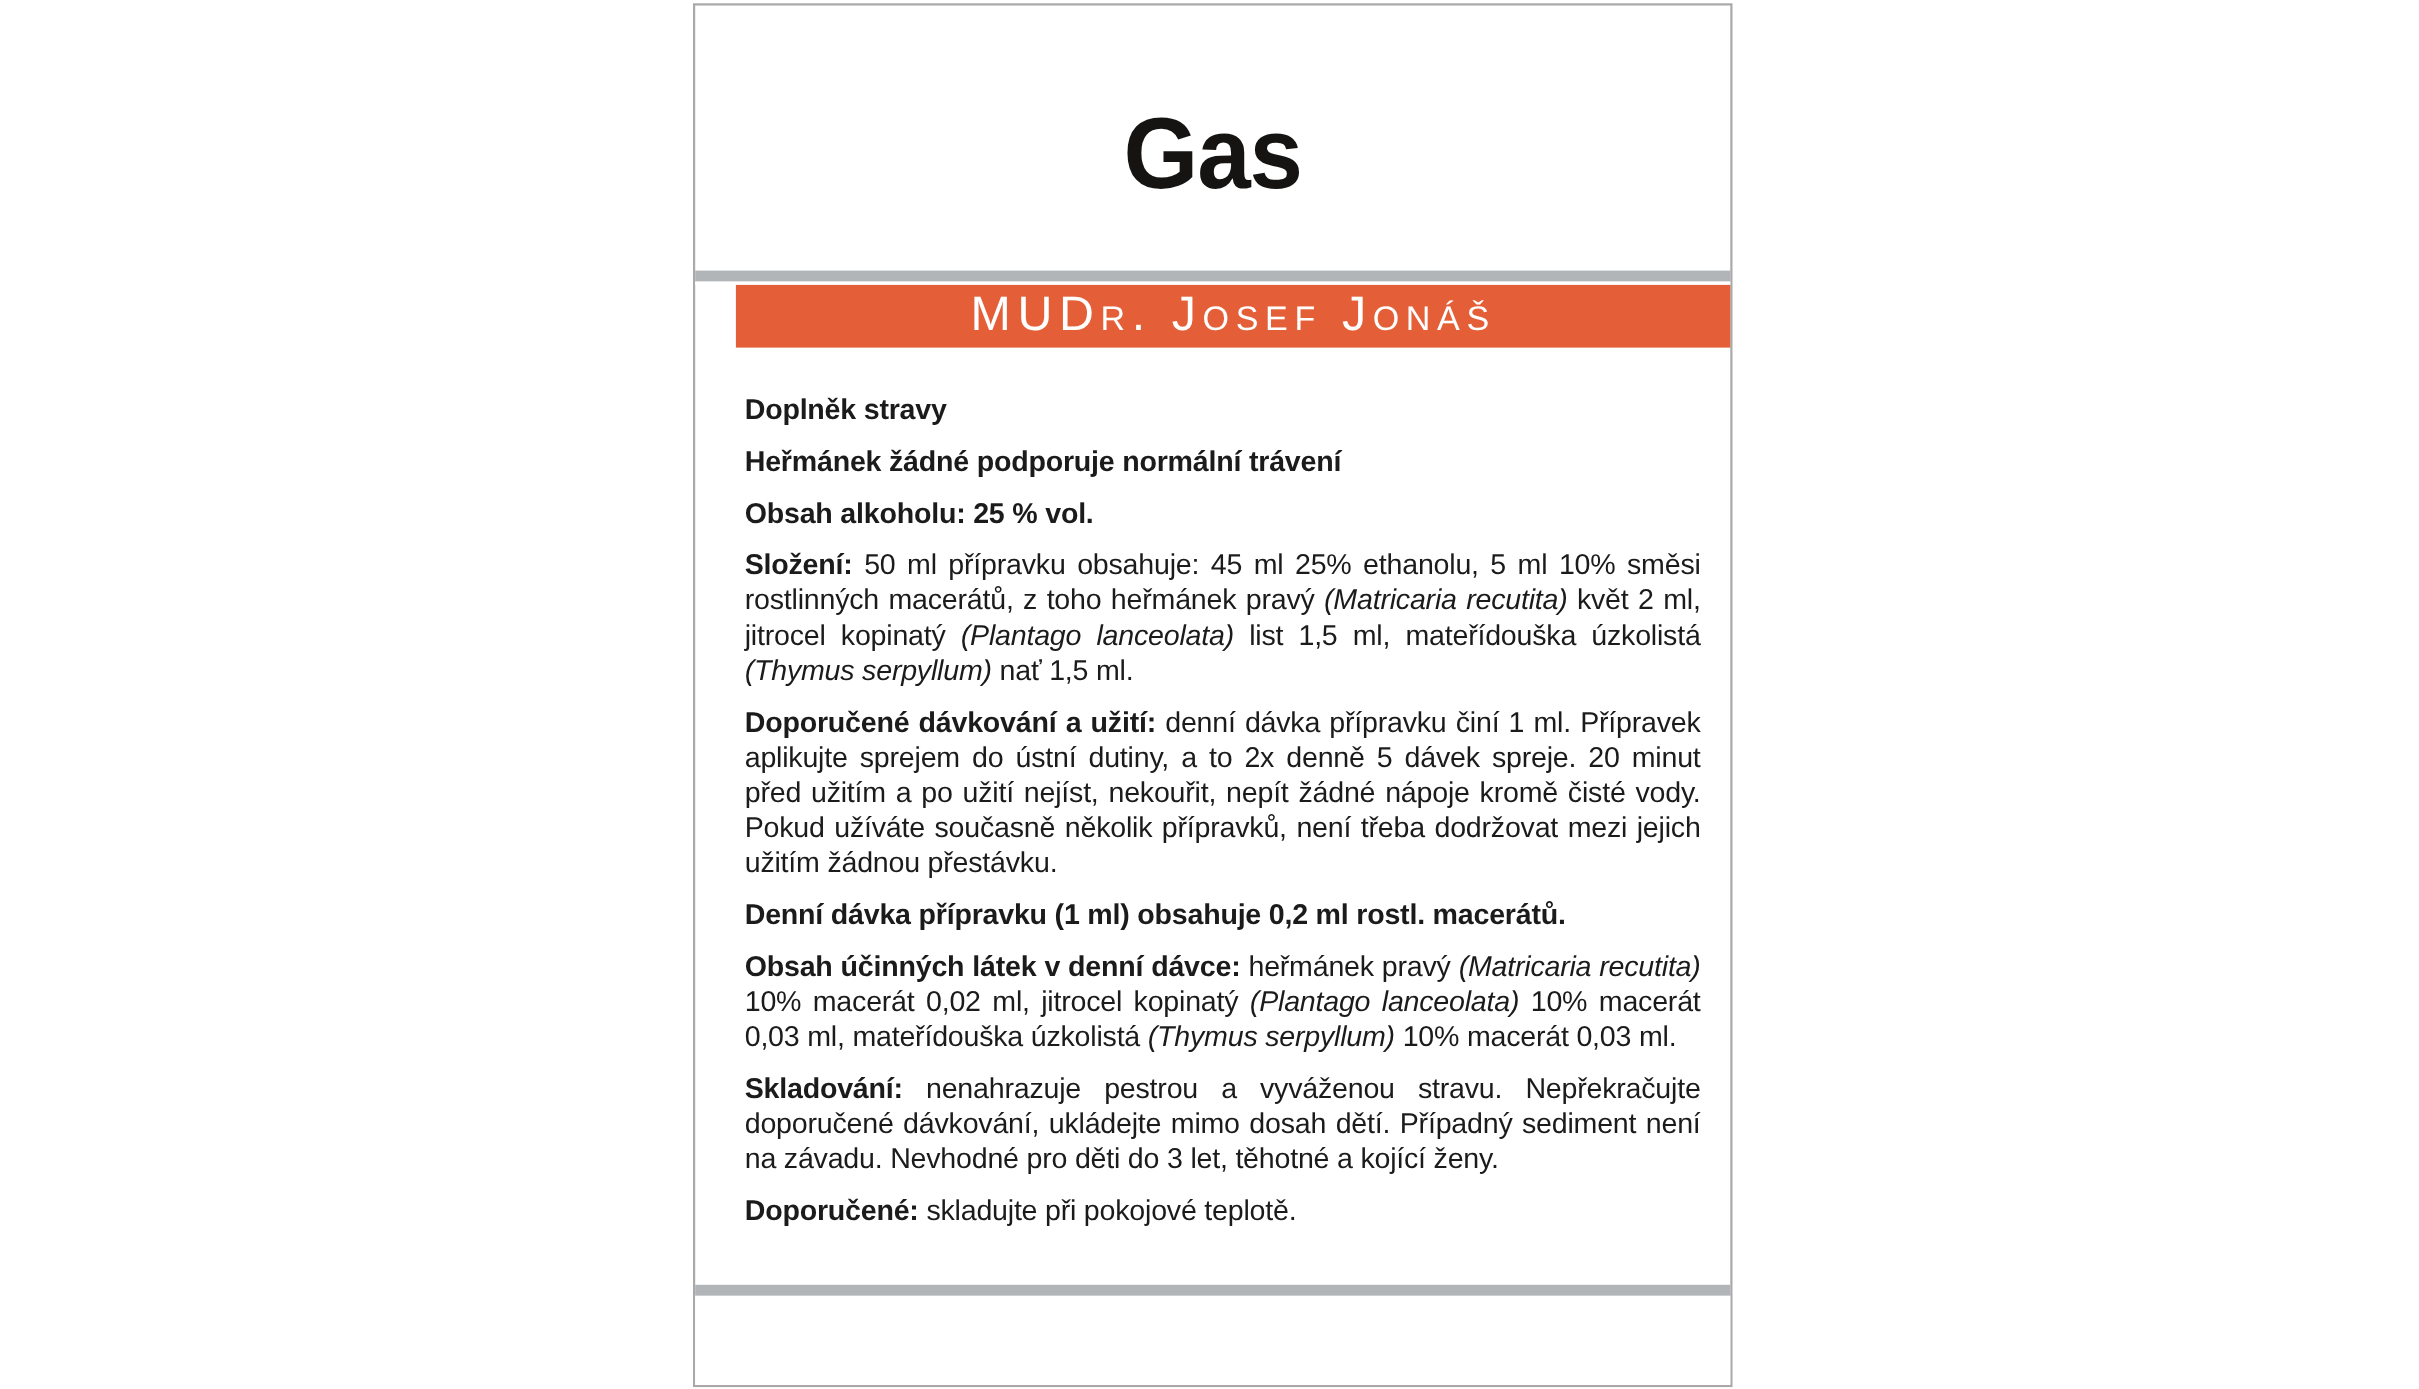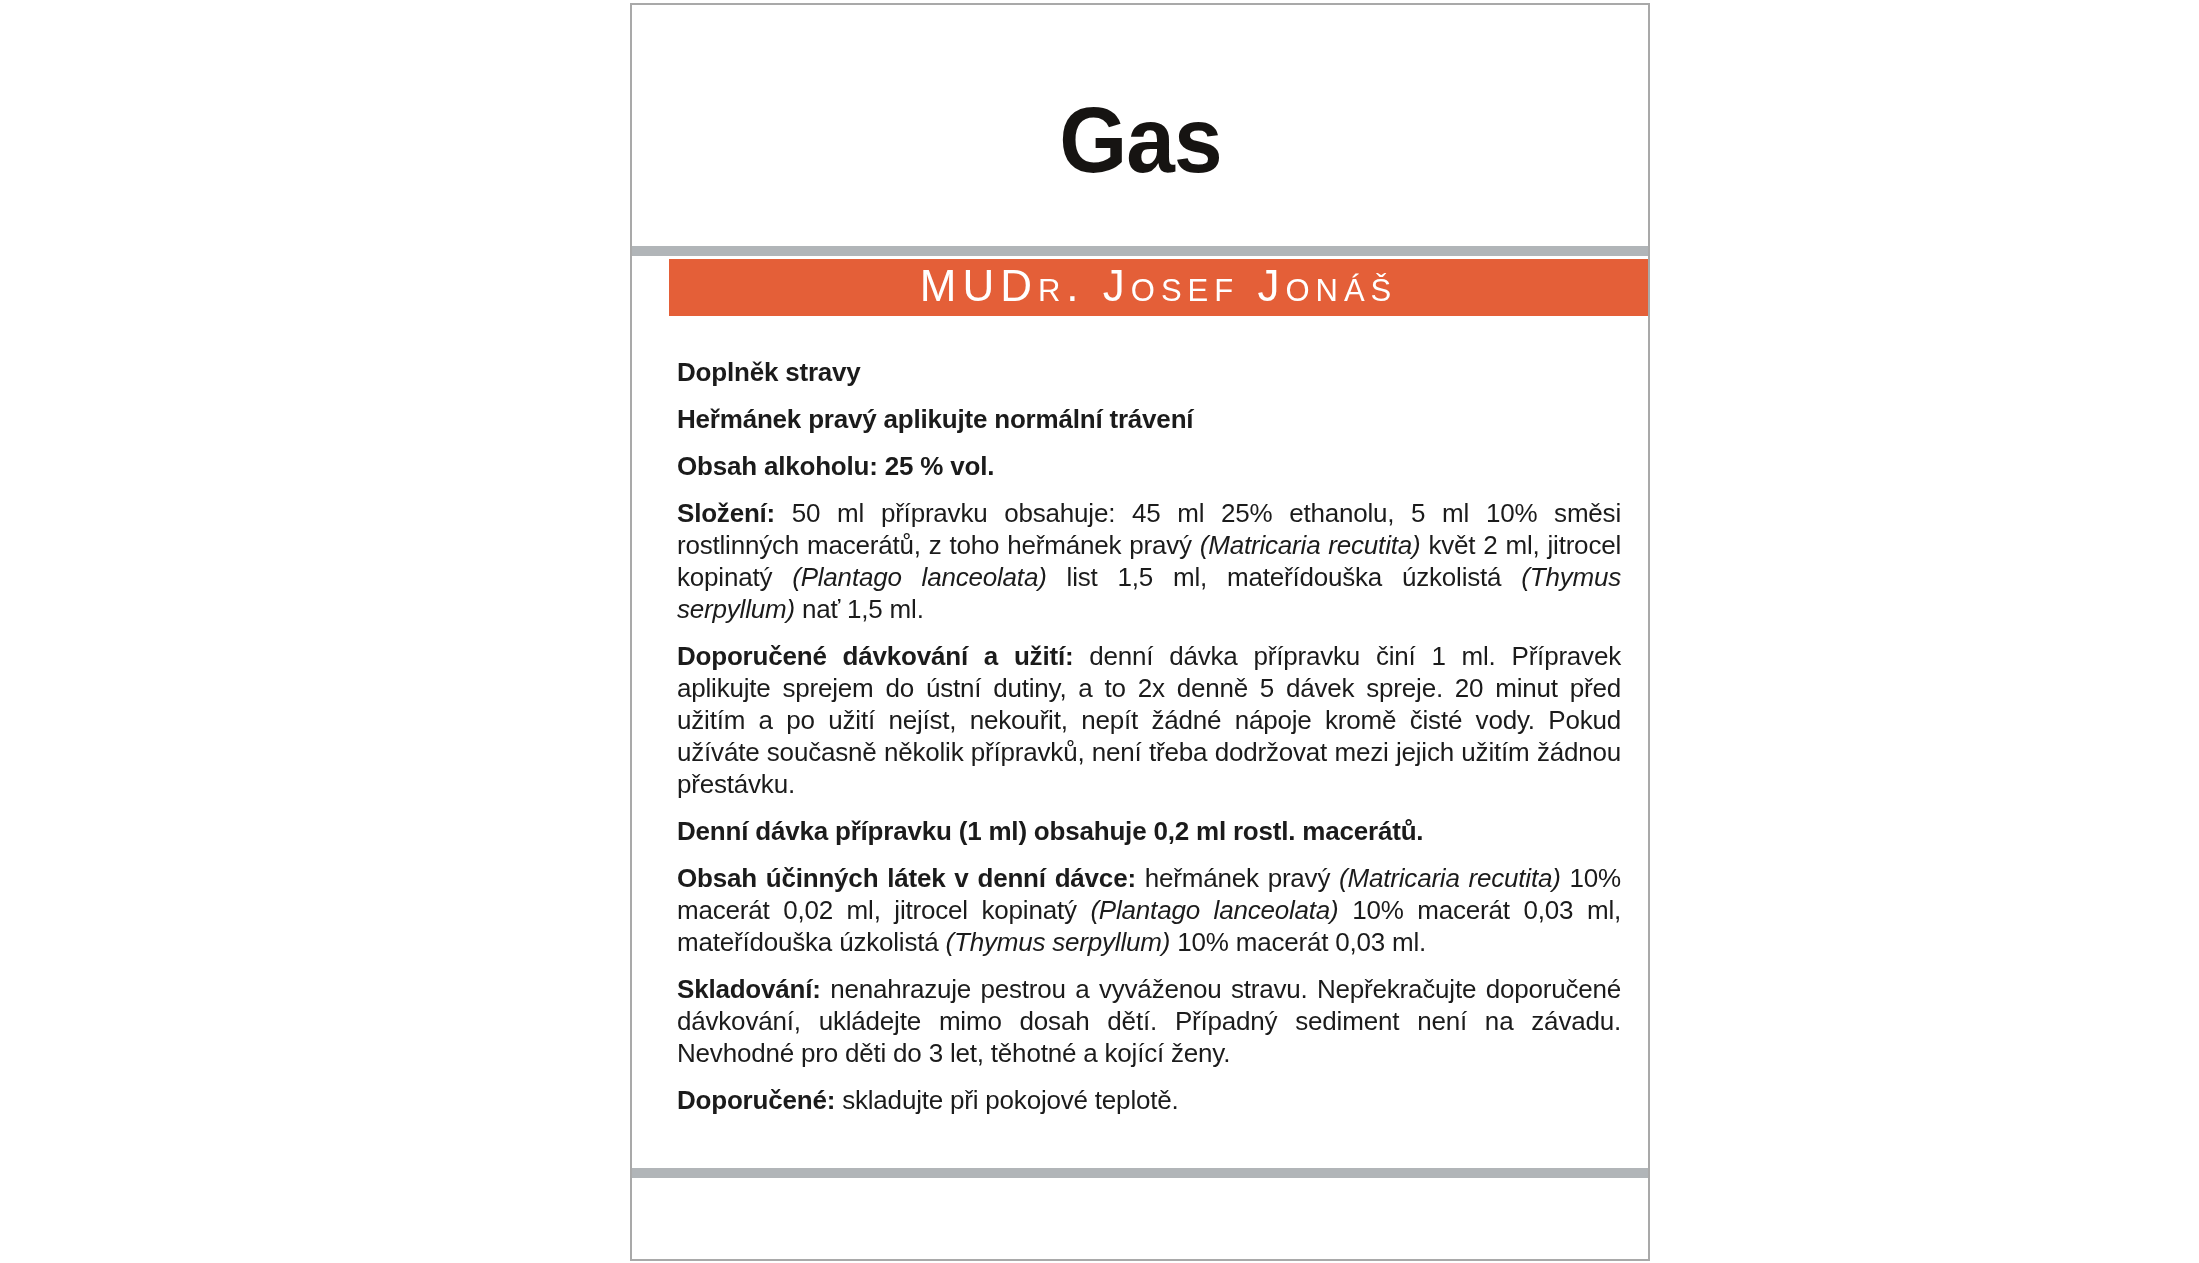--- a/index.html
+++ b/index.html
@@ -14,21 +14,21 @@
     width:2199px;height:1263px;
     background:#ffffff;
     font-family:"Liberation Sans", sans-serif;
     color:var(--ink);
     position:relative;
     overflow:hidden;
   }
   .card{
     position:absolute;
     left:630px;top:3px;
-    width:1020px;height:1258px;
+    width:945px;height:1258px;
     background:#ffffff;
     border:2px solid var(--border);
     display:flex;
     flex-direction:column;
   }
   .title-section{
     height:241px;
     flex:0 0 241px;
     display:flex;
     align-items:center;
@@ -104,21 +104,21 @@
 
   <div class="divider"></div>
   <div class="gap"></div>
 
   <div class="banner">
     <div class="banner-text">MUDr. Josef Jonáš</div>
   </div>
 
   <div class="content" id="paragraphs">
       <p class="left"><span class="r-b">Doplněk stravy</span></p>
-      <p class="left"><span class="r-b">Heřmánek pravý aplikujte normální trávení</span></p>
+      <p class="left"><span class="r-b">Heřmánek žádné podporuje normální trávení</span></p>
       <p class="left"><span class="r-b">Obsah alkoholu: 25 % vol.</span></p>
       <p><span class="r-b">Složení:</span><span> 50 ml přípravku obsahuje: 45 ml 25% ethanolu, 5 ml 10% směsi rostlinných macerátů, z toho heřmánek pravý </span><span class="r-i">(Matricaria recutita)</span><span> květ 2 ml, jitrocel kopinatý </span><span class="r-i">(Plantago lanceolata)</span><span> list 1,5 ml, mateřídouška úzkolistá </span><span class="r-i">(Thymus serpyllum)</span><span> nať 1,5 ml.</span></p>
       <p><span class="r-b">Doporučené dávkování a užití:</span><span> denní dávka přípravku činí 1 ml. Přípravek aplikujte sprejem do ústní dutiny, a to 2x denně 5 dávek spreje. 20 minut před užitím a po užití nejíst, nekouřit, nepít žádné nápoje kromě čisté vody. Pokud užíváte současně několik přípravků, není třeba dodržovat mezi jejich užitím žádnou přestávku.</span></p>
       <p><span class="r-b">Denní dávka přípravku (1 ml) obsahuje 0,2 ml rostl. macerátů.</span></p>
       <p><span class="r-b">Obsah účinných látek v denní dávce:</span><span> heřmánek pravý </span><span class="r-i">(Matricaria recutita)</span><span> 10% macerát 0,02 ml, jitrocel kopinatý </span><span class="r-i">(Plantago lanceolata)</span><span> 10% macerát 0,03 ml, mateřídouška úzkolistá </span><span class="r-i">(Thymus serpyllum)</span><span> 10% macerát 0,03 ml.</span></p>
       <p><span class="r-b">Skladování:</span><span> nenahrazuje pestrou a vyváženou stravu. Nepřekračujte doporučené dávkování, ukládejte mimo dosah dětí. Případný sediment není na závadu. Nevhodné pro děti do 3 let, těhotné a kojící ženy.</span></p>
       <p class="left"><span class="r-b">Doporučené:</span><span> skladujte při pokojové teplotě.</span></p>
     </div>
 
   <div class="divider"></div>

